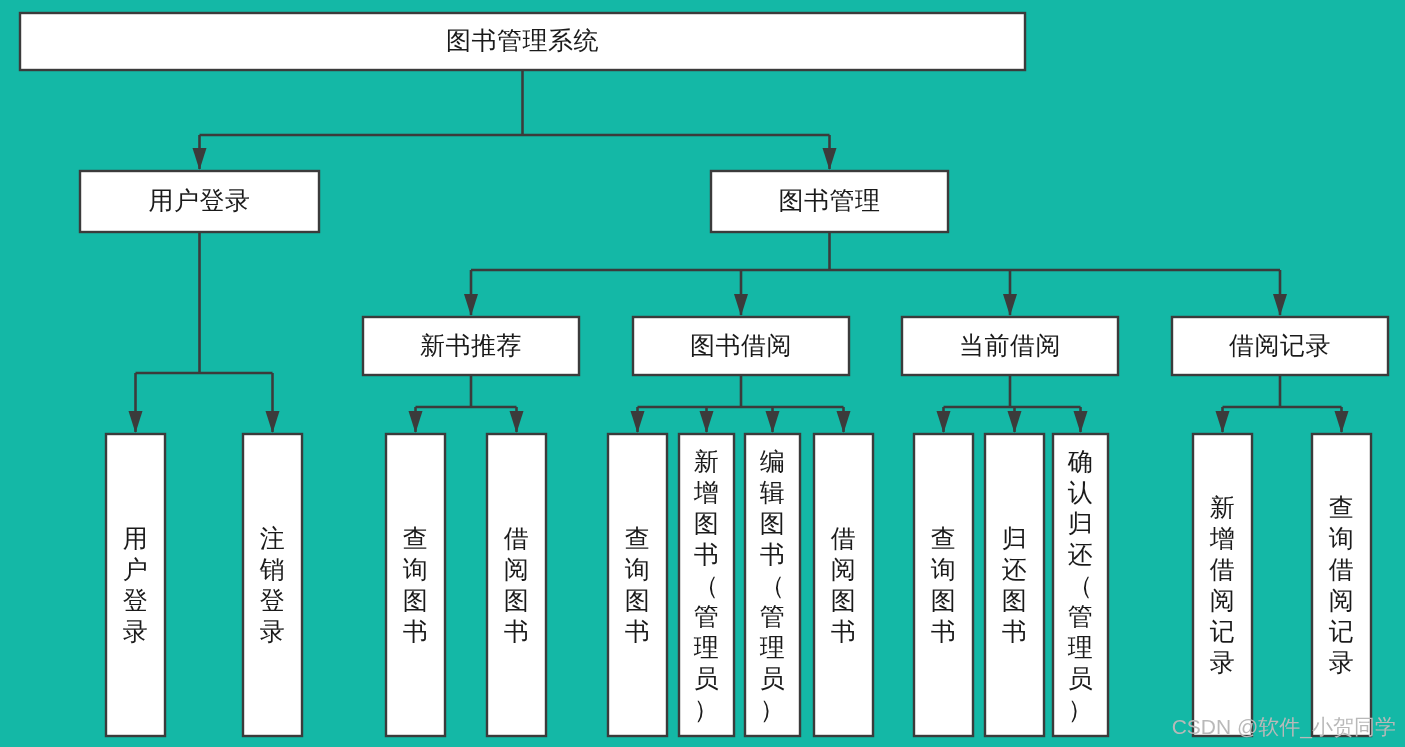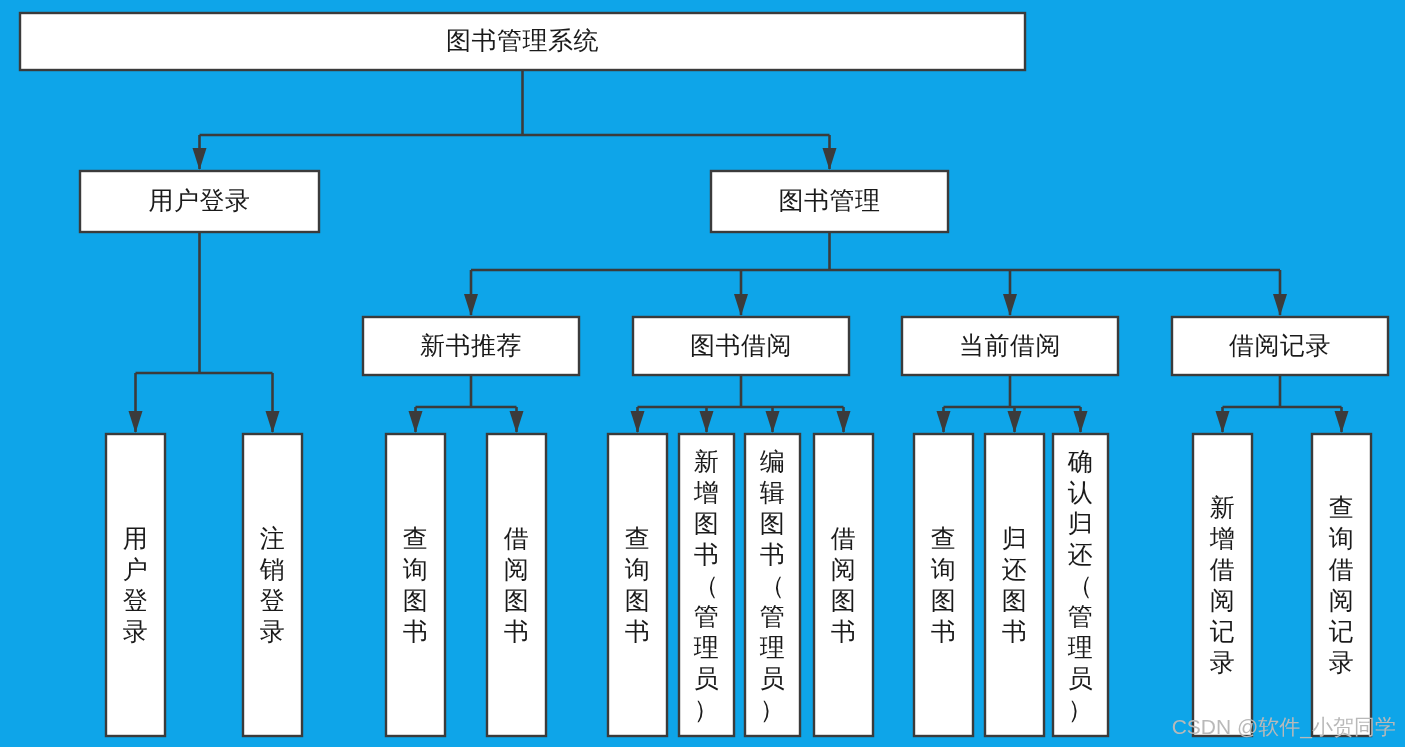--- a/index.html
+++ b/index.html
@@ -8,21 +8,21 @@
     padding: 0;
     background: #ffffff;
   }
   body {
     font-family: "Liberation Sans", "DejaVu Sans", sans-serif;
   }
   #diagram-root {
     position: relative;
     width: 1405px;
     height: 747px;
-    background: #0ea5e9;
+    background: #14b8a6;
     overflow: hidden;
   }
   svg#tree-svg {
     position: absolute;
     left: 0;
     top: 0;
     width: 1405px;
     height: 747px;
     display: block;
   }

